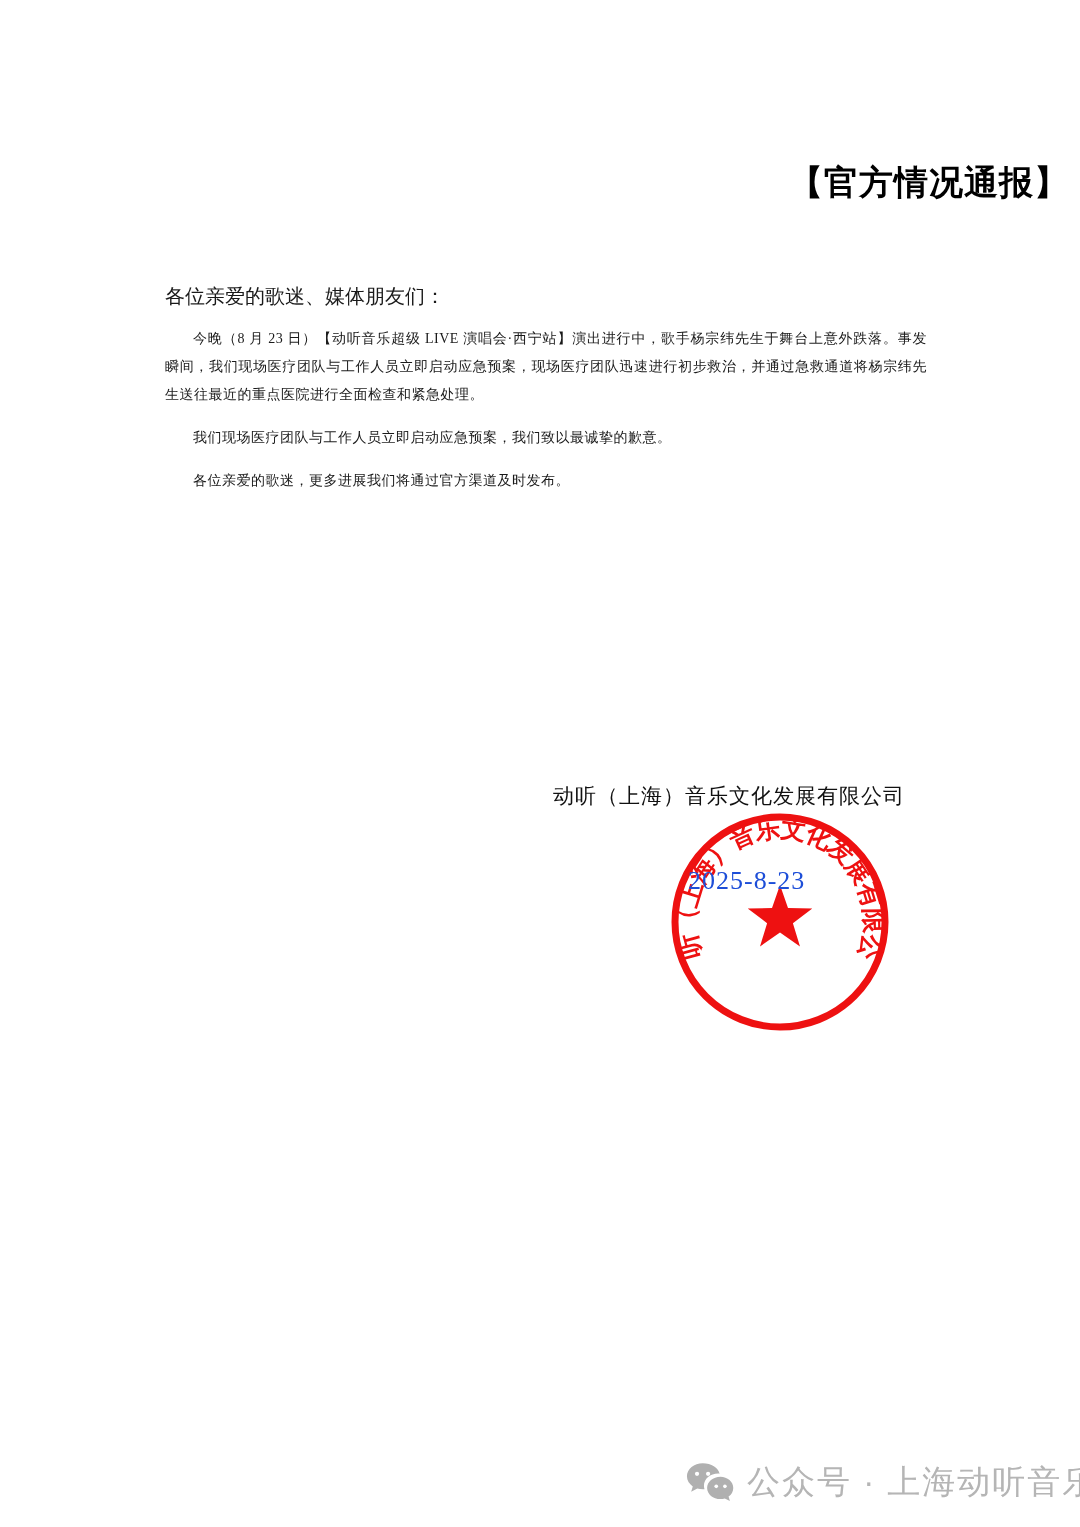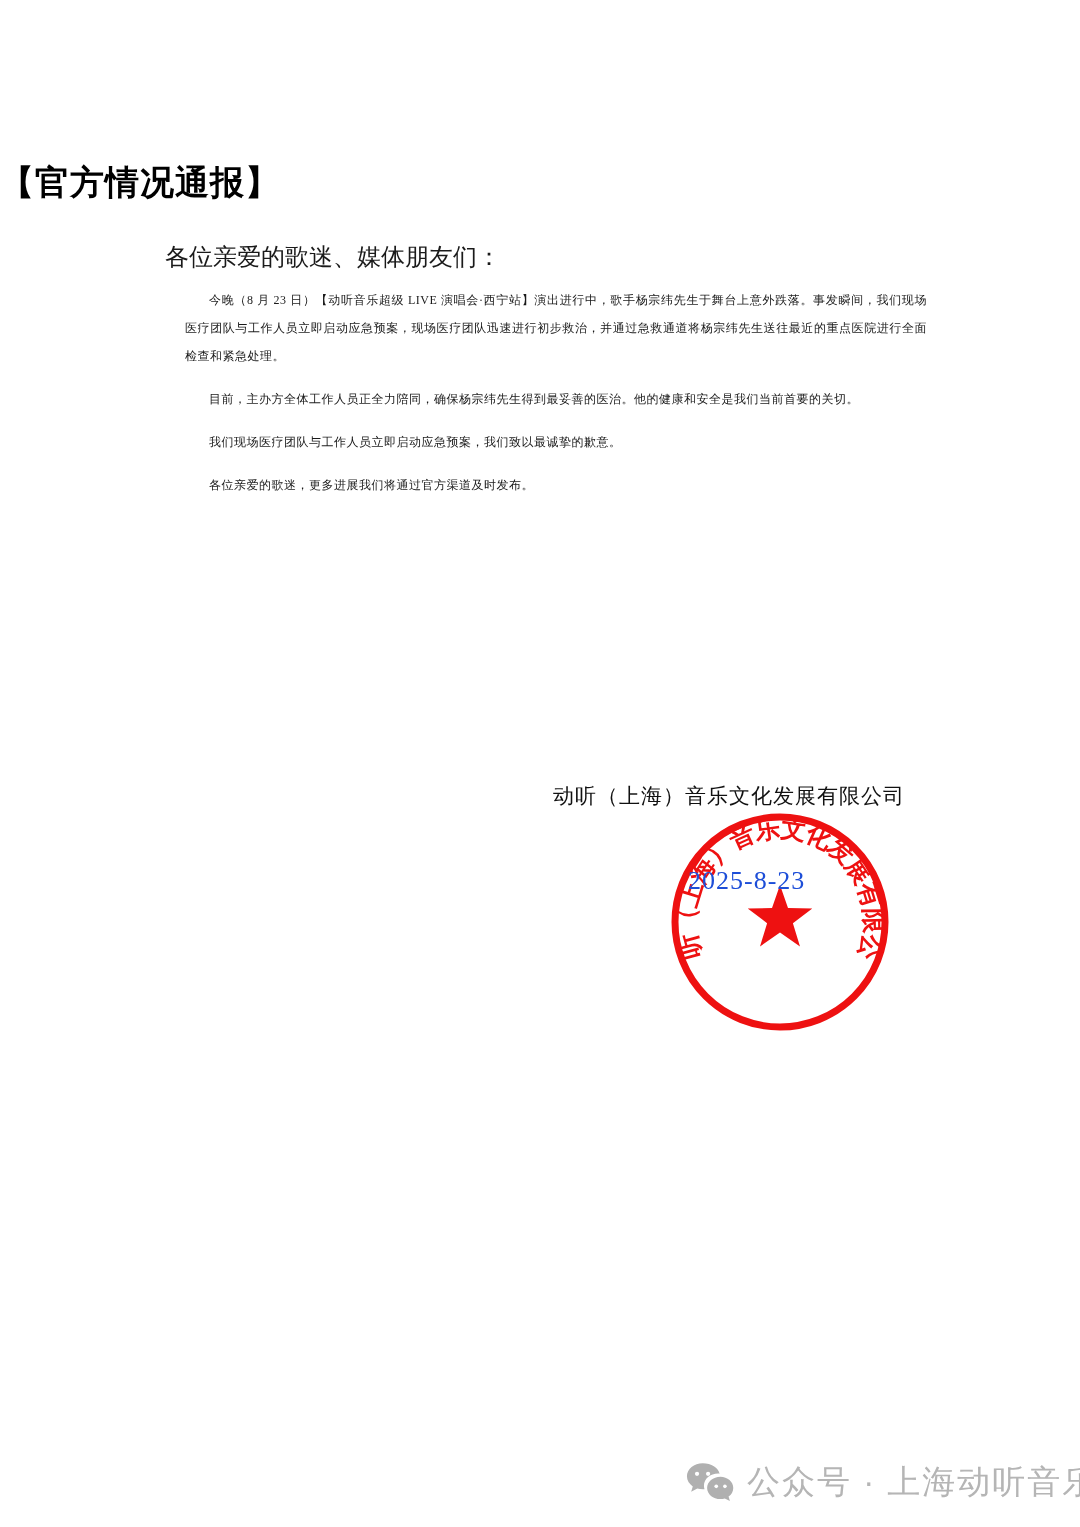--- a/index.html
+++ b/index.html
@@ -11,45 +11,45 @@
     background: #ffffff;
     font-family: "Liberation Serif", serif;
     color: #1a1a1a;
     overflow: hidden;
   }
   .doc-title {
     position: absolute;
     top: 160px;
     left: 0;
     width: 1069px;
-    text-align: left;
+    text-align: right;
     font-size: 34px;
     font-weight: bold;
     letter-spacing: 1px;
     color: #000000;
   }
   .doc-body {
     position: absolute;
     top: 243px;
     left: 165px;
     width: 762px;
   }
   .salutation {
-    font-size: 24px;
+    font-size: 20px;
     line-height: 28px;
     margin-bottom: 15px;
+    margin-top: 39px;
   }
   .doc-body p.para {
-    font-size: 12px;
+    font-size: 14px;
     line-height: 28px;
     margin-bottom: 15px;
     text-indent: 2em;
     text-align: justify;
     letter-spacing: 0.5px;
-    margin-left: 20px;
   }
   .signature-line {
     position: absolute;
     top: 782px;
     left: 165px;
     width: 762px;
     text-align: right;
     padding-right: 22px;
     font-size: 21px;
     letter-spacing: 1px;
@@ -93,21 +93,20 @@
 </head>
 <body>
 
 <div class="page">
 
   <h1 class="doc-title">【官方情况通报】</h1>
 
   <div class="doc-body">
     <p class="salutation">各位亲爱的歌迷、媒体朋友们：</p>
     <p class="para">今晚（8 月 23 日）【动听音乐超级 LIVE 演唱会·西宁站】演出进行中，歌手杨宗纬先生于舞台上意外跌落。事发瞬间，我们现场医疗团队与工作人员立即启动应急预案，现场医疗团队迅速进行初步救治，并通过急救通道将杨宗纬先生送往最近的重点医院进行全面检查和紧急处理。</p>
-    <p class="para">目前，主办方全体工作人员正全力陪同，确保杨宗纬先生得到最妥善的医治。他的健康和安全是我们当前首要的关切。</p>
     <p class="para">我们现场医疗团队与工作人员立即启动应急预案，我们致以最诚挚的歉意。</p>
     <p class="para">各位亲爱的歌迷，更多进展我们将通过官方渠道及时发布。</p>
   </div>
 
   <div class="signature-line">动听（上海）音乐文化发展有限公司</div>
 
   <div class="seal">
     <svg width="230" height="230" viewBox="0 0 230 230">
       <defs>
         <path id="sealTextArc" d="M 38 151 A 85 85 0 1 1 192 151" fill="none"></path>

